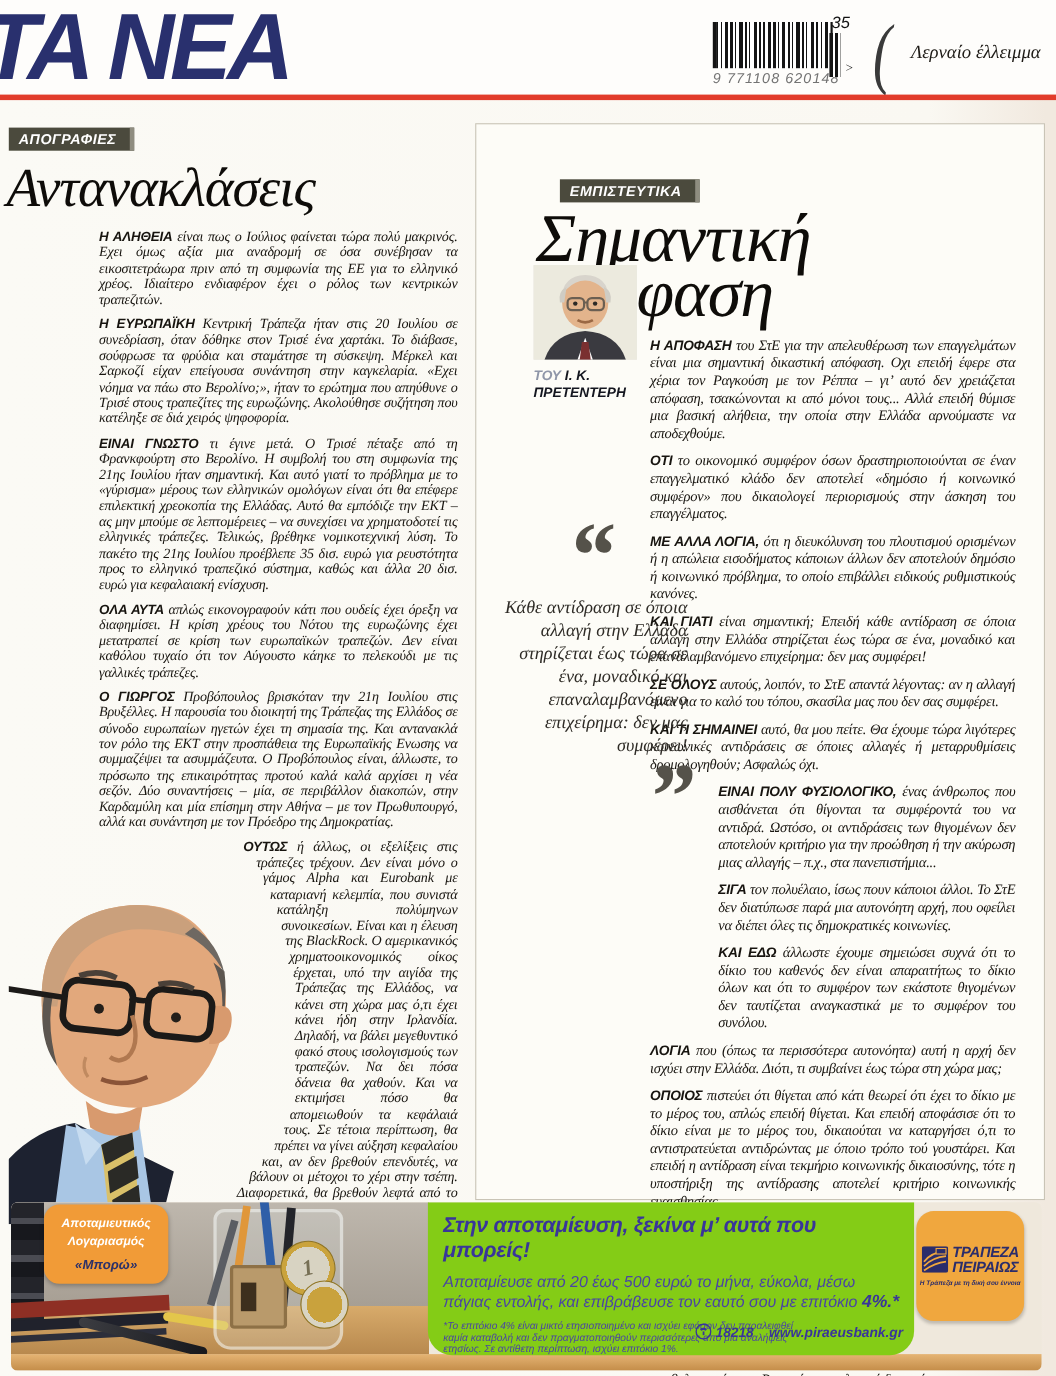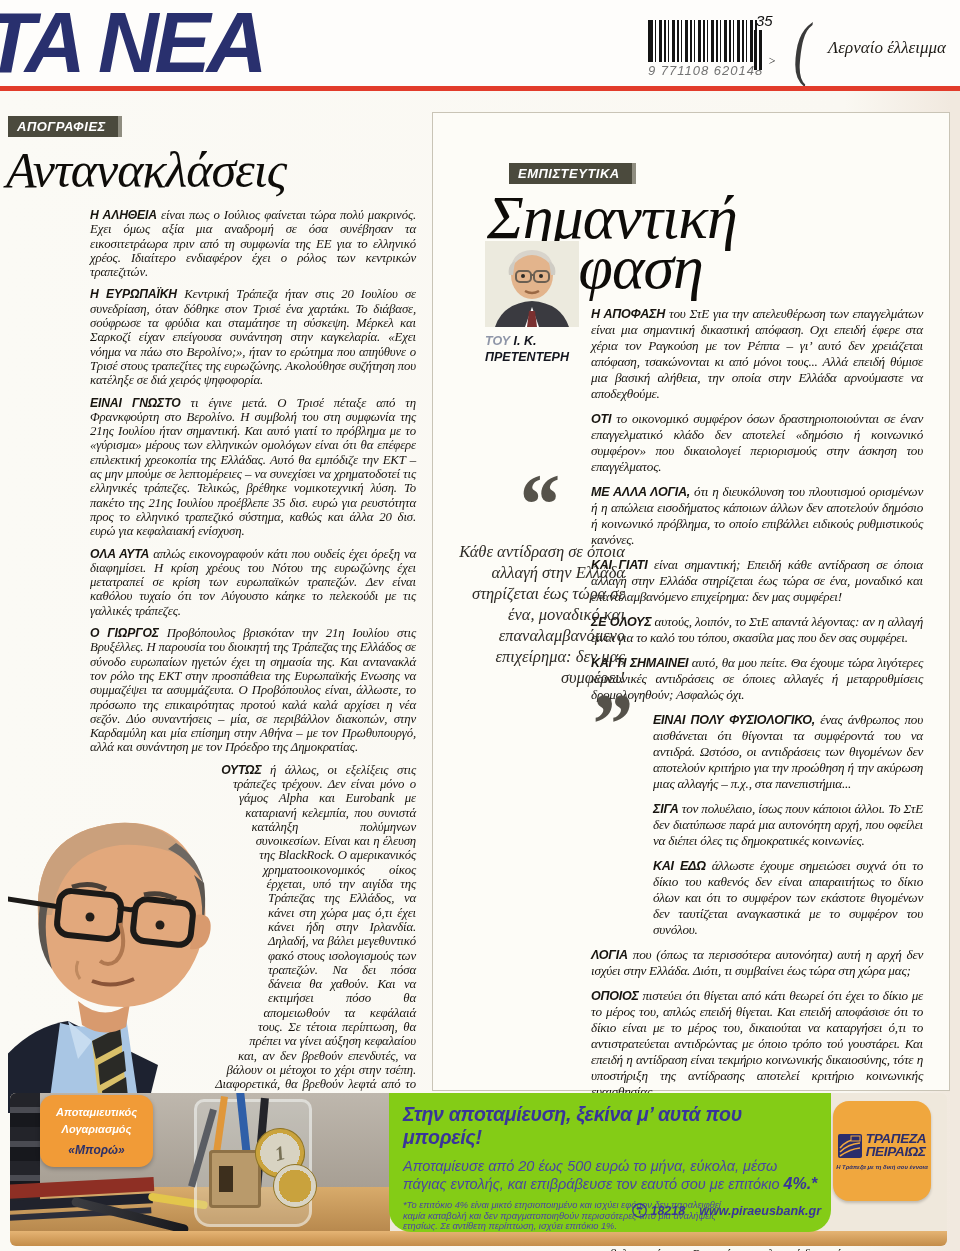--- a/index.html
+++ b/index.html
@@ -99,21 +99,21 @@
   .ad-body{color:#4a46a2;font-family:"Liberation Sans",sans-serif;font-size:14.5px;line-height:17px;margin-top:9px;}
   .ad-body b{font-size:16px;color:#39359a;}
   .ad-fine{color:#4a46a2;font-family:"Liberation Sans",sans-serif;font-size:9.3px;line-height:10.5px;
            margin-top:7px;width:318px;}
   .ad-contact{position:absolute;right:10px;bottom:14px;display:flex;align-items:center;gap:14px;
               font-family:"Liberation Sans",sans-serif;font-weight:700;color:#39359a;font-size:12.5px;}
   .phone-ic{display:inline-flex;align-items:center;}
   .ad-logo{position:absolute;right:16px;top:8px;width:98px;height:100px;background:#f0a73e;border-radius:16px;
            display:flex;flex-direction:column;align-items:center;justify-content:center;
            box-shadow:0 2px 3px rgba(0,0,0,.2);}
-  .logo-row{display:flex;align-items:flex-end;gap:4px;}
+  .logo-row{display:flex;align-items:center;gap:4px;}
   .logo-name{font-family:"Liberation Sans",sans-serif;font-weight:700;font-size:13.5px;line-height:13px;
              color:#2b2d6b;letter-spacing:-.3px;}
   .logo-tag{font-family:"Liberation Sans",sans-serif;font-weight:700;font-size:5.9px;color:#2b2d6b;margin-top:6px;}
 </style>
 </head>
 <body>
 
 <div class="page">
 
   <div class="header">

